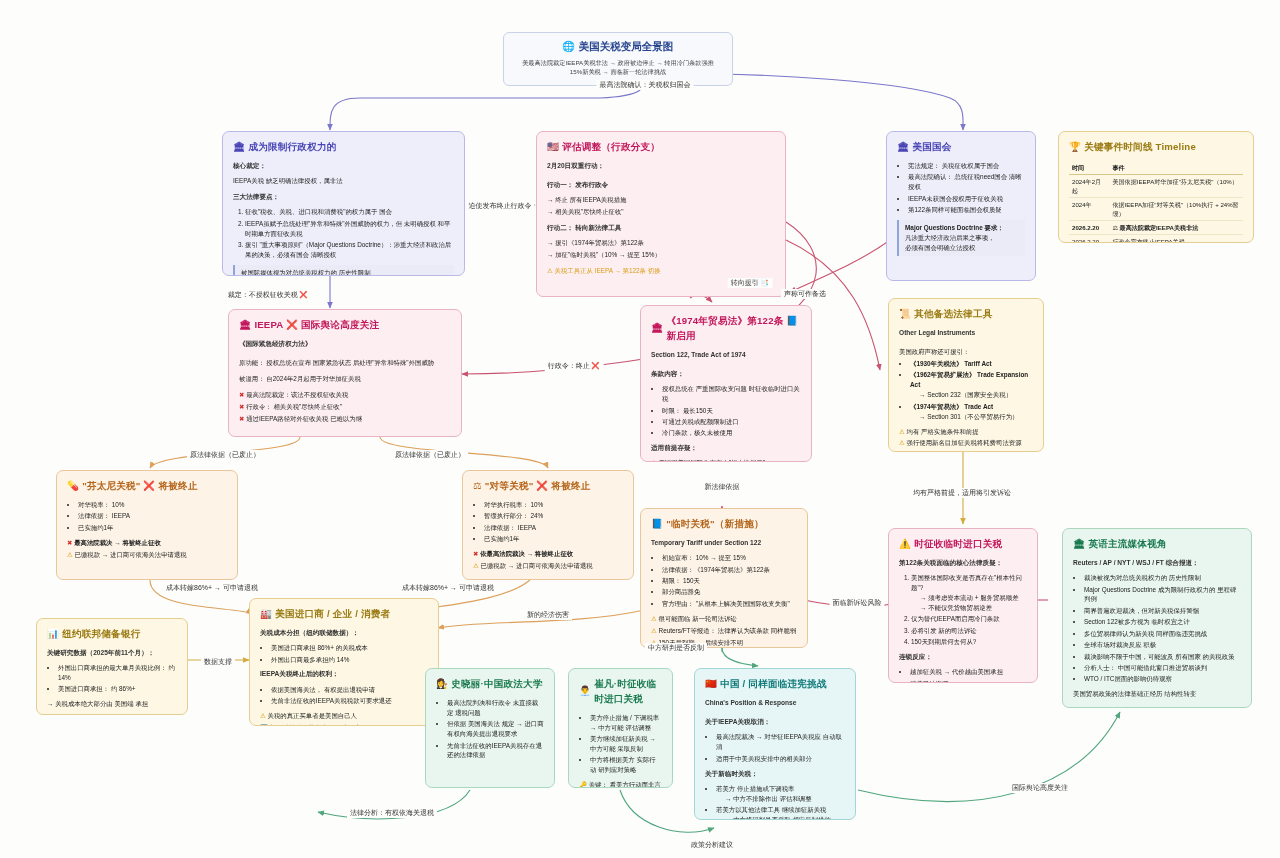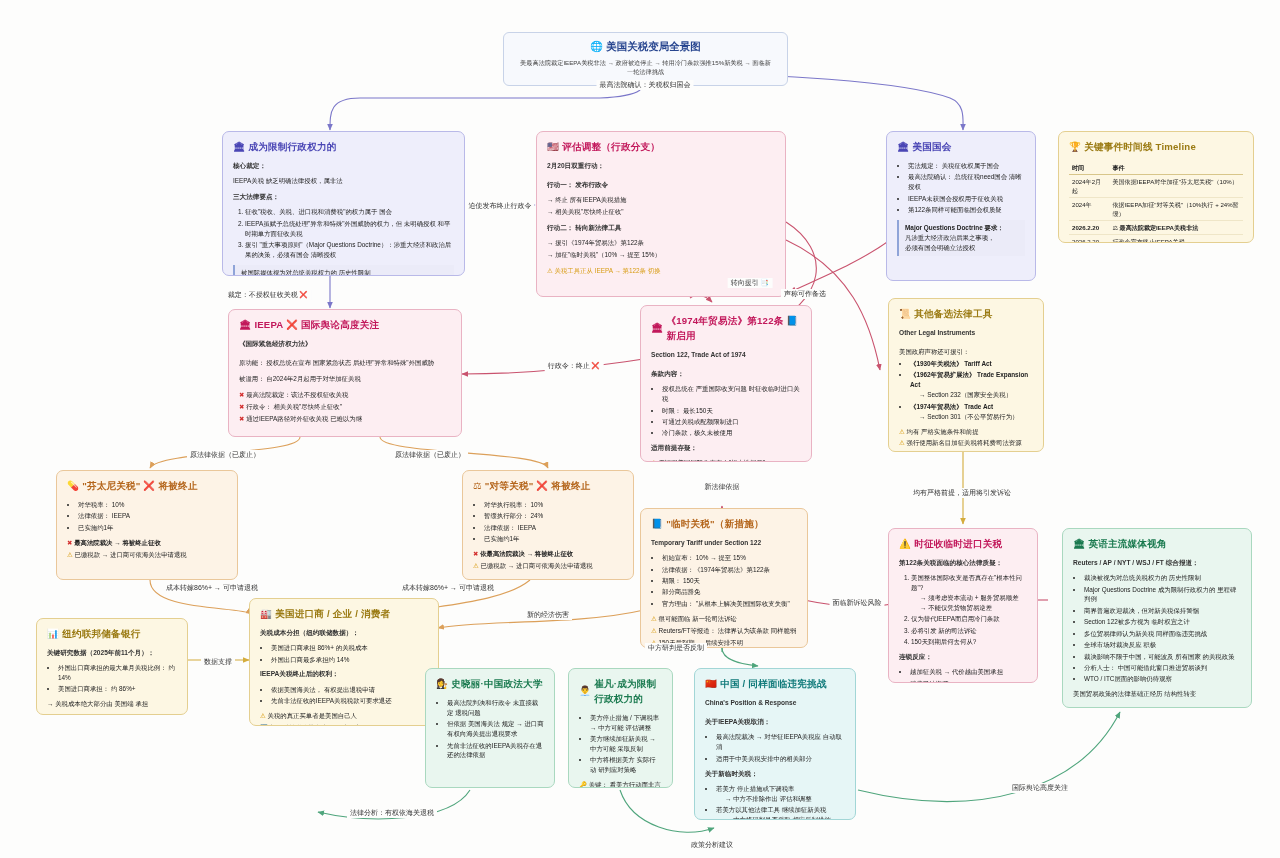--- a/index.html
+++ b/index.html
@@ -48,21 +48,21 @@
   .p-yellow { background:#fdf7e3; border-color:#e4cf90; }
   .p-yellow .title { color:#9a7a12; }
   .p-orange { background:#fdf3e6; border-color:#eac79a; }
   .p-orange .title { color:#b4651b; }
   .p-green  { background:#e9f6ef; border-color:#a9d8bf; }
   .p-green .title { color:#1a7a4f; }
   .p-mint   { background:#e6f6f6; border-color:#a2d6d6; }
   .p-mint .title { color:#107a7a; }
 
   .hdr {
-    position:absolute; left:503px; top:32px; width:285px;
+    position:absolute; left:503px; top:32px; width:230px;
     background:#f7f9fd; border:1px solid #c8d3e8; border-radius:6px;
     padding:7px 16px 8px; text-align:center;
   }
   .hdr .t { font-size:10.5px; font-weight:bold; color:#27458f; margin-bottom:4px; }
   .hdr .s { font-size:6.2px; color:#444; line-height:1.5; }
 
   .edge-label {
     position:absolute; font-size:7px; color:#333; white-space:nowrap;
     transform:translate(-50%,-50%); background:#fdfdfc; padding:0 3px;
   }
@@ -381,21 +381,21 @@
     <ul>
       <li>最高法院判决和行政令 未直接裁定 退税问题</li>
       <li>但依据 美国海关法 规定 → 进口商 有权向海关提出退税要求</li>
       <li>先前非法征收的IEEPA关税存在退还的法律依据</li>
     </ul>
   </div>
 
   <div class="node p-green" style="left:568px;top:668px;width:105px;height:120px;">
     <div class="title">
       <span>👨‍💼</span>
-      <span>崔凡·成为限制行政权力的</span>
+      <span>崔凡·时征收临时进口关税</span>
     </div>
     <ul>
       <li>美方停止措施 / 下调税率 → 中方可能 评估调整</li>
       <li>美方继续加征新关税 → 中方可能 采取反制</li>
       <li>中方将根据美方 实际行动 研判应对策略</li>
     </ul>
     <div class="ln">🔑 关键： 看美方行动而非言辞</div>
   </div>
 
   <div class="node p-mint" style="left:694px;top:668px;width:162px;height:152px;">

